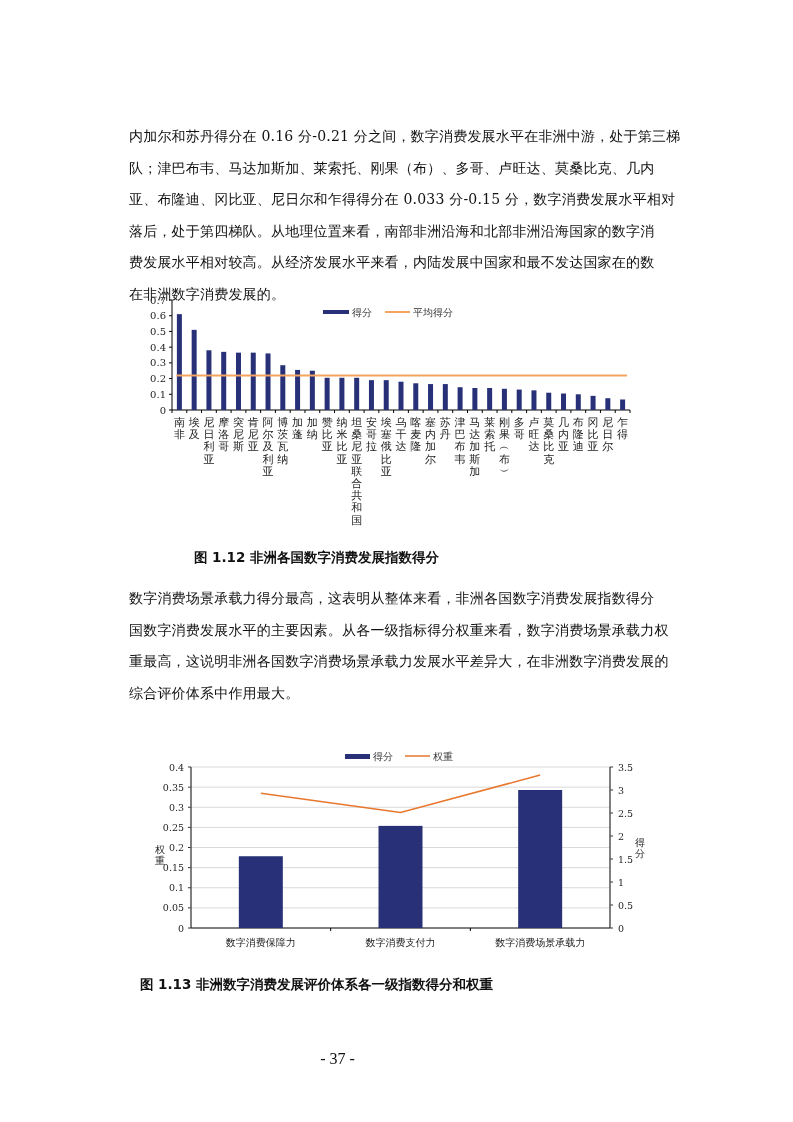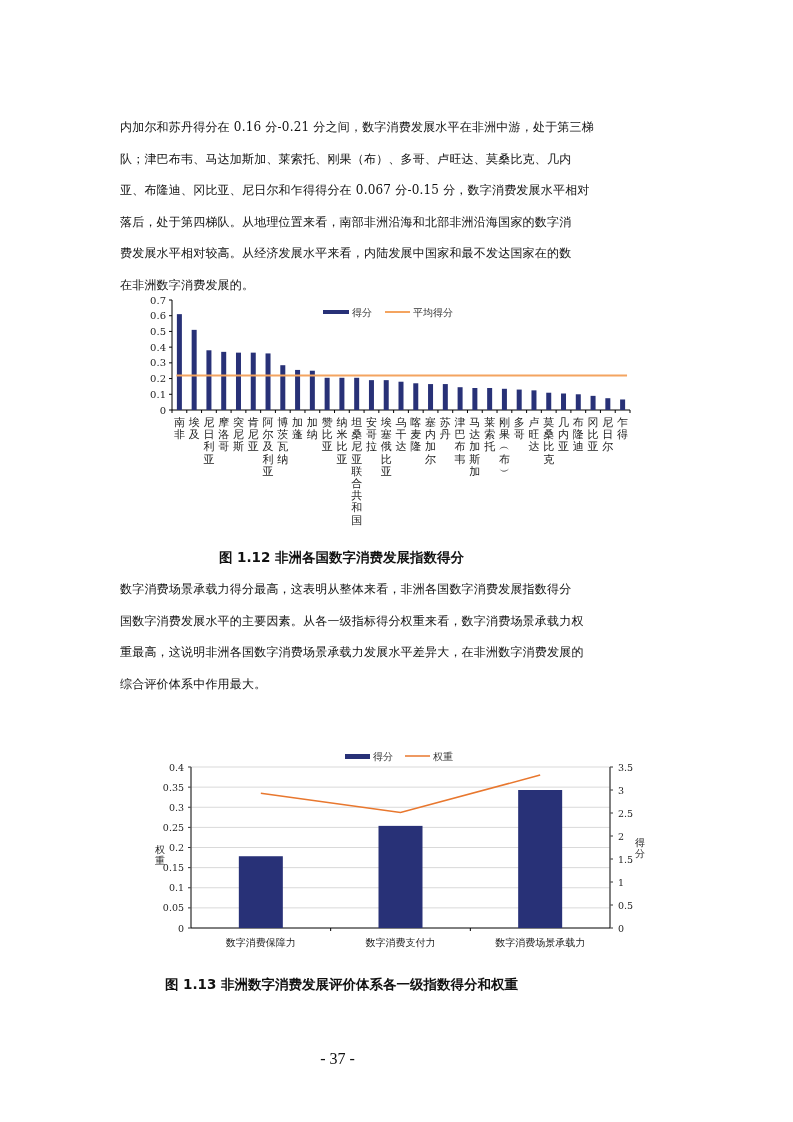--- a/index.html
+++ b/index.html
@@ -1,32 +1,32 @@
 <!DOCTYPE html>
 <html><head>
 <meta charset="utf-8">
 <style>
   html, body { margin: 0; padding: 0; background: #ffffff; }
   body { width: 793px; height: 1122px; position: relative; overflow: hidden;
          font-family: "DejaVu Serif", "Liberation Serif", serif; color: #111; }
-  .para { position: absolute; left: 120px; width: 556px; font-size: 12px; line-height: 31.5px; margin: 0; letter-spacing: 0.2px; }
+  .para { position: absolute; left: 120px; width: 556px; font-size: 14px; line-height: 31.5px; margin: 9px; letter-spacing: 0.2px; }
   .para .line { display: block; white-space: nowrap; }
   .caption { position: absolute; left: 0; width: 633px; text-align: center; font-weight: bold;
-             font-family: "DejaVu Sans", "Liberation Sans", sans-serif; font-size: 13.5px; padding-left: 25px; }
+             font-family: "DejaVu Sans", "Liberation Sans", sans-serif; font-size: 13.5px; }
   .pagenum { position: absolute; top: 1050px; left: 0; width: 675px; text-align: center; font-size: 16px;
              font-family: "Liberation Serif", serif; }
   svg text { font-family: "DejaVu Serif", "Liberation Serif", serif; }
 </style>
 </head>
 <body>
 
 <div class="para" style="top:112px;">
   <span class="line">内加尔和苏丹得分在 0.16 分-0.21 分之间，数字消费发展水平在非洲中游，处于第三梯</span>
   <span class="line">队；津巴布韦、马达加斯加、莱索托、刚果（布）、多哥、卢旺达、莫桑比克、几内</span>
-  <span class="line">亚、布隆迪、冈比亚、尼日尔和乍得得分在 0.067 分-0.15 分，数字消费发展水平相对</span>
+  <span class="line">亚、布隆迪、冈比亚、尼日尔和乍得得分在 0.033 分-0.15 分，数字消费发展水平相对</span>
   <span class="line">落后，处于第四梯队。从地理位置来看，南部非洲沿海和北部非洲沿海国家的数字消</span>
   <span class="line">费发展水平相对较高。从经济发展水平来看，内陆发展中国家和最不发达国家在的数</span>
   <span class="line">在非洲数字消费发展的。</span>
 </div>
 
 <svg id="chart1" style="position:absolute; left:130px; top:290px;" width="510" height="240">
     <line x1="42" y1="10" x2="42" y2="120" stroke="#000000" stroke-width="1"></line>
     <line x1="39" y1="120" x2="42" y2="120" stroke="#000000" stroke-width="1"></line>
     <text x="36" y="123.5" text-anchor="end" font-size="10" fill="#222">0</text>
     <line x1="39" y1="104.28571428571428" x2="42" y2="104.28571428571428" stroke="#000000" stroke-width="1"></line>

